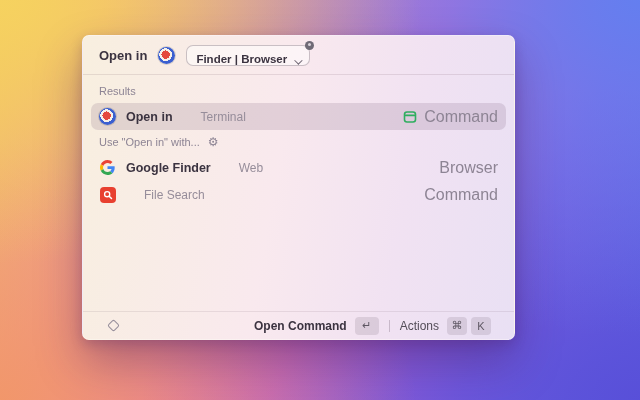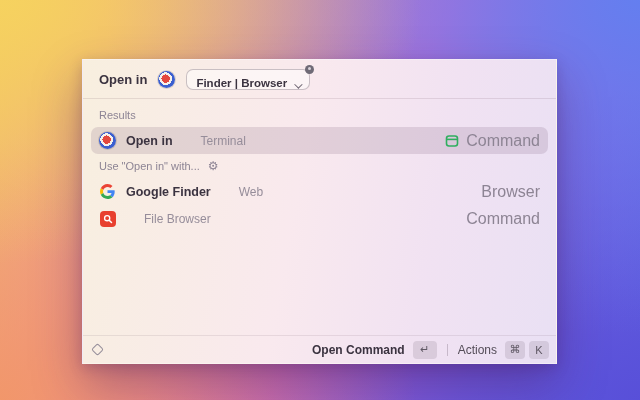--- a/index.html
+++ b/index.html
@@ -11,22 +11,22 @@
   .bg {
     position:absolute; inset:0;
     background:
       radial-gradient(120% 120% at 0% 0%,   rgba(246,211,95,0.95) 0%, rgba(246,211,95,0) 55%),
       radial-gradient(130% 130% at 0% 100%, rgba(242,150,100,0.85) 0%, rgba(242,150,100,0) 50%),
       radial-gradient(140% 140% at 100% 0%, rgba(98,128,240,0.95) 0%, rgba(98,128,240,0) 60%),
       radial-gradient(130% 130% at 100% 100%, rgba(88,78,216,0.95) 0%, rgba(88,78,216,0) 60%),
       linear-gradient(115deg, #f2c263 0%, #ee8f9f 30%, #d964c9 55%, #8c64e0 78%, #5f6ae4 100%);
   }
   .window {
-    position:absolute; left:82px; top:59px; width:475px; height:305px;
-    border-radius:0; overflow:hidden;
+    position:absolute; left:82px; top:35px; width:433px; height:305px;
+    border-radius:7px; overflow:hidden;
     background:linear-gradient(100deg, #f8efdf 0%, #f9e9ee 45%, #f1e2f2 72%, #e9e0f4 100%);
     box-shadow:0 22px 45px rgba(70,25,90,0.38), 0 4px 12px rgba(70,25,90,0.22);
     border:1px solid rgba(255,255,255,0.35);
   }
   .header {
     height:38px; display:flex; align-items:center; padding:0 16px; gap:11px;
   }
   .header-title { font-size:13px; font-weight:700; color:#3b3340; }
   .dartboard {
     width:17px; height:17px; border-radius:50%;
@@ -67,21 +67,21 @@
   .row-title { font-size:12.5px; font-weight:700; color:#3b3340; white-space:nowrap; }
   .row-subtitle { font-size:12px; color:#968d9a; margin-left:18px; white-space:nowrap; }
   .row-spacer { flex:1; }
   .row-accessory { display:flex; align-items:center; gap:7px; font-size:16px; color:#8d8494;padding-left:44px; }
   .files-icon {
     width:16px; height:16px; border-radius:4px; background:#e8402f;
     display:flex; align-items:center; justify-content:center;
   }
   .footer {
     position:absolute; left:0; right:0; bottom:0; height:28px;
-    display:flex; align-items:center; padding:0 7px; gap:8px;
+    display:flex; align-items:center; padding:0 23px; gap:8px;
     border-top:1px solid rgba(90,60,80,0.11);
   }
   .diamond {
     width:9px; height:9px; border:1.6px solid #978f9b; transform:rotate(45deg);
     border-radius:2px; margin-left:3px;
   }
   .footer-spacer { flex:1; }
   .footer-primary { font-size:12px; font-weight:700; color:#3b3340; }
   .footer-secondary { font-size:12px; color:#544d58; }
   .keycap {
@@ -158,21 +158,21 @@
 
       <div class="row">
         <span class="row-icon">
           <span class="files-icon">
             <svg width="10" height="10" viewBox="0 0 12 12">
               <circle cx="5" cy="5" r="3.1" fill="none" stroke="#fff" stroke-width="1.6"></circle>
               <line x1="7.4" y1="7.4" x2="10.2" y2="10.2" stroke="#fff" stroke-width="1.8" stroke-linecap="round"></line>
             </svg>
           </span>
         </span>
-        <span class="row-subtitle">File Browser</span>
+        <span class="row-subtitle">File Search</span>
         <span class="row-spacer"></span>
         <span class="row-accessory">
           <span>Command</span>
         </span>
       </div>
 
     </div>
 
     <div class="footer">
       <span class="diamond"></span>

